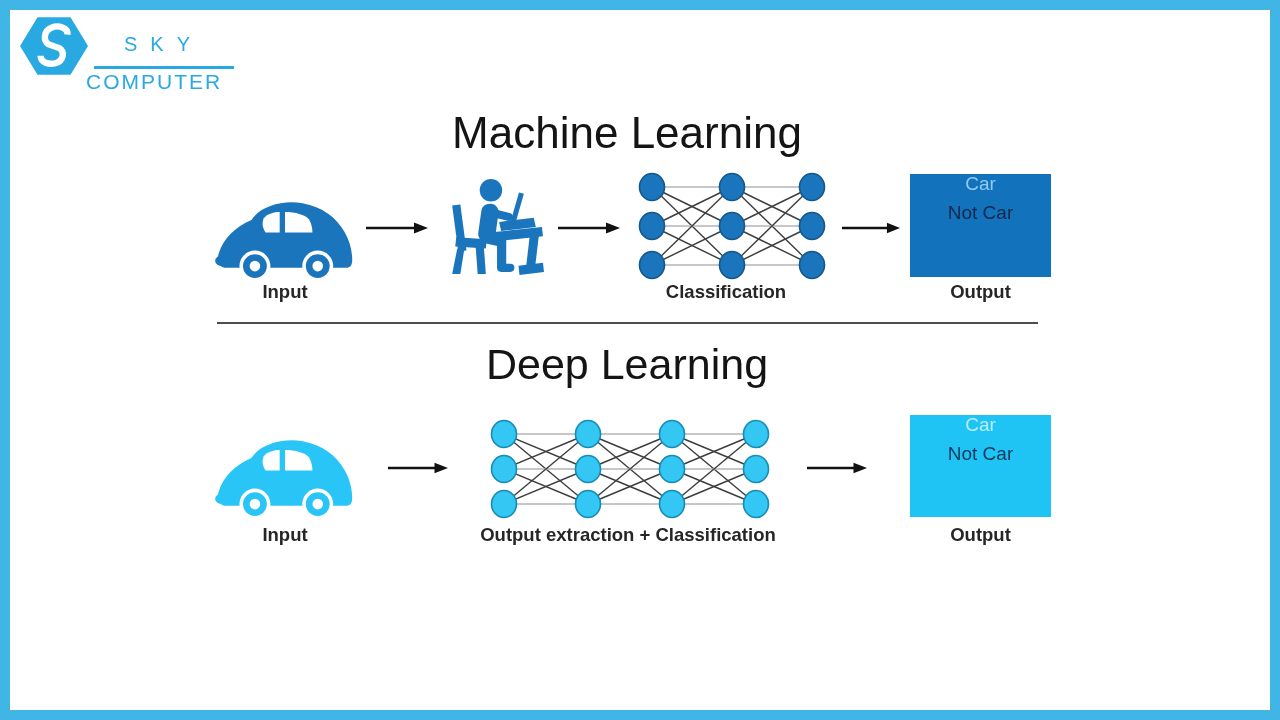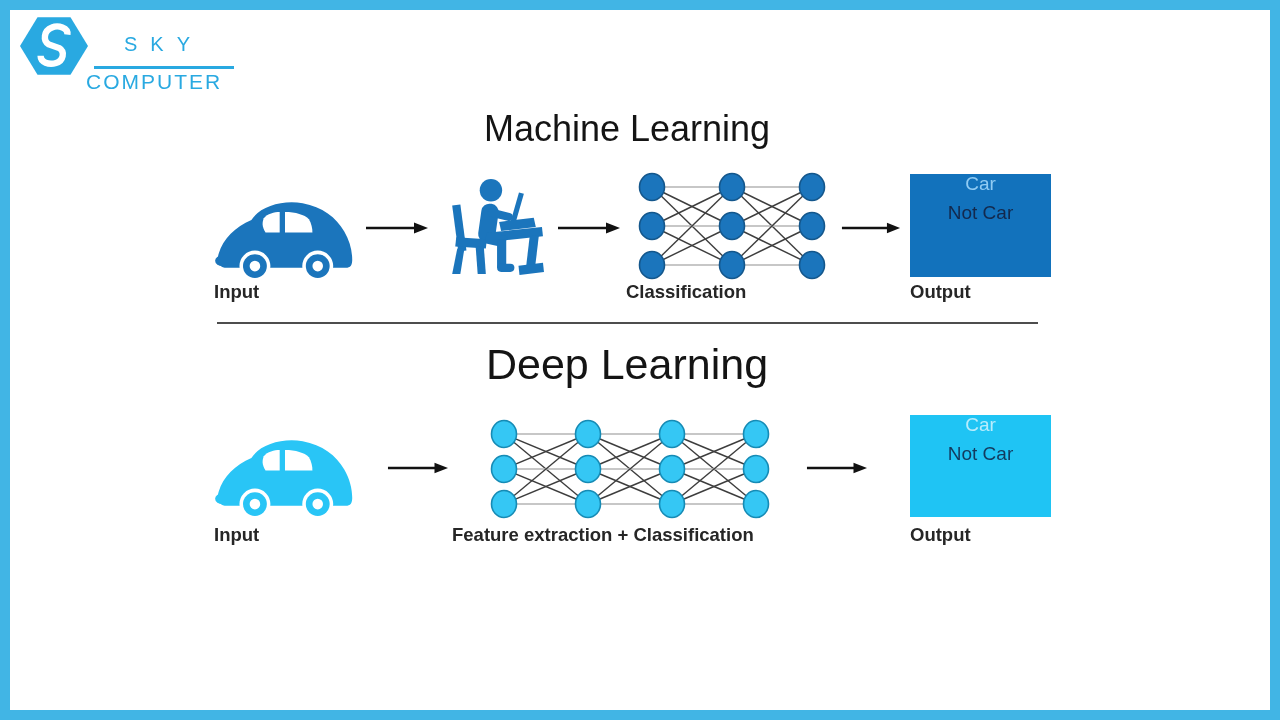--- a/index.html
+++ b/index.html
@@ -10,25 +10,25 @@
   .frame-border{position:absolute;inset:0;border:10px solid #41b5e5;pointer-events:none;z-index:50;}
 
   
   .logo{position:absolute;left:18px;top:12px;width:230px;height:78px;}
   .logo .hex{position:absolute;left:2px;top:2px;}
   .logo .word-top{position:absolute;left:106px;top:21px;font-size:20px;letter-spacing:13px;color:#29a9e1;font-weight:400;white-space:nowrap;}
   .logo .underline{position:absolute;left:76px;top:54px;width:140px;height:3px;background:#29a9e1;}
   .logo .word-bottom{position:absolute;left:68px;top:58px;font-size:21px;letter-spacing:2px;color:#29a9e1;font-weight:400;white-space:nowrap;}
 
   .section-title{position:absolute;left:214px;width:826px;text-align:center;color:#141414;white-space:nowrap;}
-  .title-ml{top:108px;font-size:36px;}
+  .title-ml{top:108px;font-size:44px;}
   .title-dl{top:340px;font-size:43px;}
 
   .abs{position:absolute;}
-  .step-label{position:absolute;text-align:left;font-size:18.5px;font-weight:bold;color:#262626;white-space:nowrap;}
+  .step-label{position:absolute;text-align:center;font-size:18.5px;font-weight:bold;color:#262626;white-space:nowrap;}
 
   .divider{position:absolute;left:217px;top:322px;width:821px;height:2.4px;background:#4d4d4d;}
 
   .out-box{
     position:absolute;width:141px;display:flex;flex-direction:column;
     align-items:center;justify-content:flex-start;row-gap:10px;font-size:19px;
   }
   .out-box .l1,.out-box .l2{line-height:1;}
   .box-ml{left:910px;top:174px;height:103px;background:#1272bc;}
   .box-dl{left:910px;top:415px;height:102px;background:#1fc4f4;}
@@ -206,15 +206,15 @@
     <line x1="1" y1="7" x2="50" y2="7" stroke="#111111" stroke-width="2.6"></line>
     <polygon points="49,1.5 63,7 49,12.5" fill="#111111"></polygon>
   </svg>
 
   <div class="out-box box-dl" style="background: rgb(31, 196, 244);">
     <div class="l1" style="color: rgb(184, 236, 252);">Car</div>
     <div class="l2" style="color: rgb(19, 58, 94);">Not Car</div>
   </div>
 
   <div class="step-label" style="left:214px;top:524px;width:142px;">Input</div>
-  <div class="step-label" style="left:452px;top:524px;width:352px;">Feature extraction + Classification</div>
+  <div class="step-label" style="left:452px;top:524px;width:352px;">Output extraction + Classification</div>
   <div class="step-label" style="left:910px;top:524px;width:141px;">Output</div>
 </div>
 
 </body></html>

